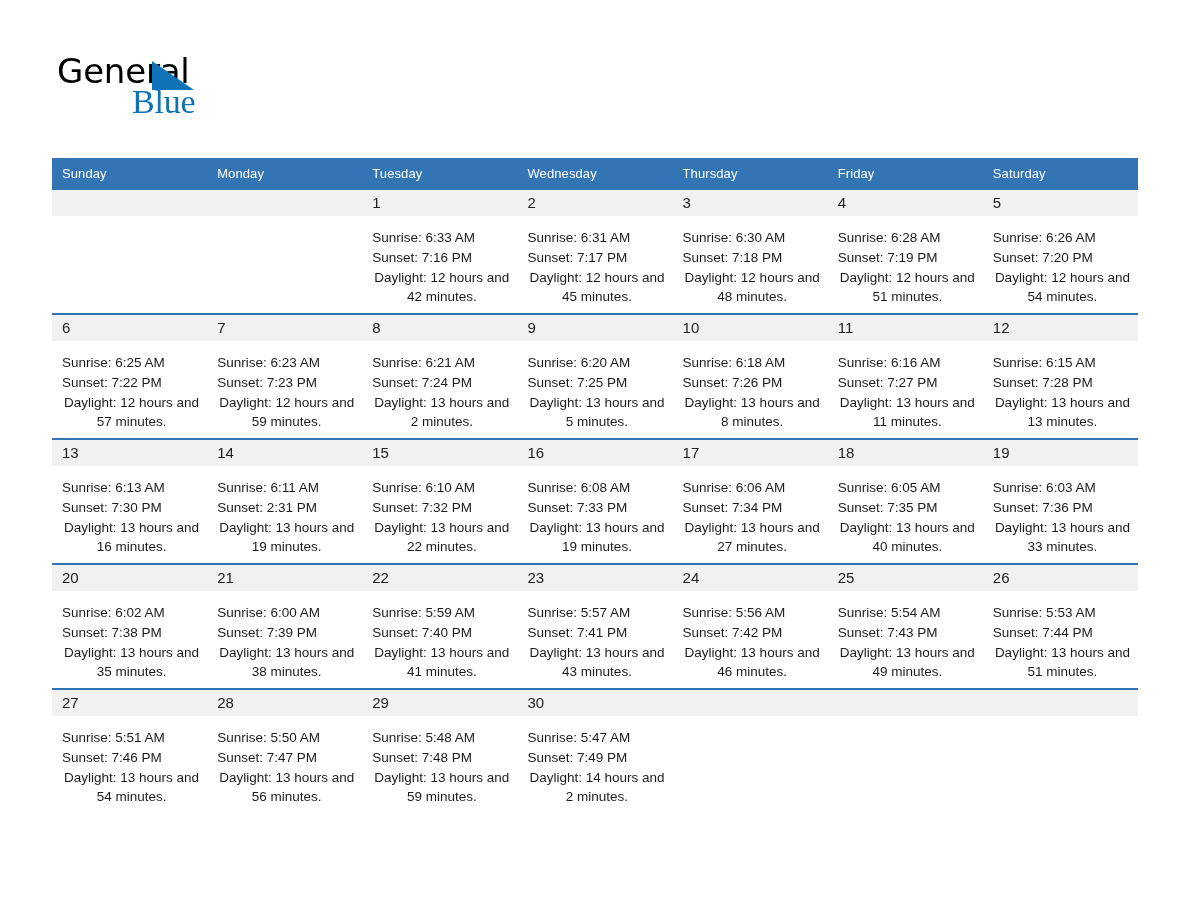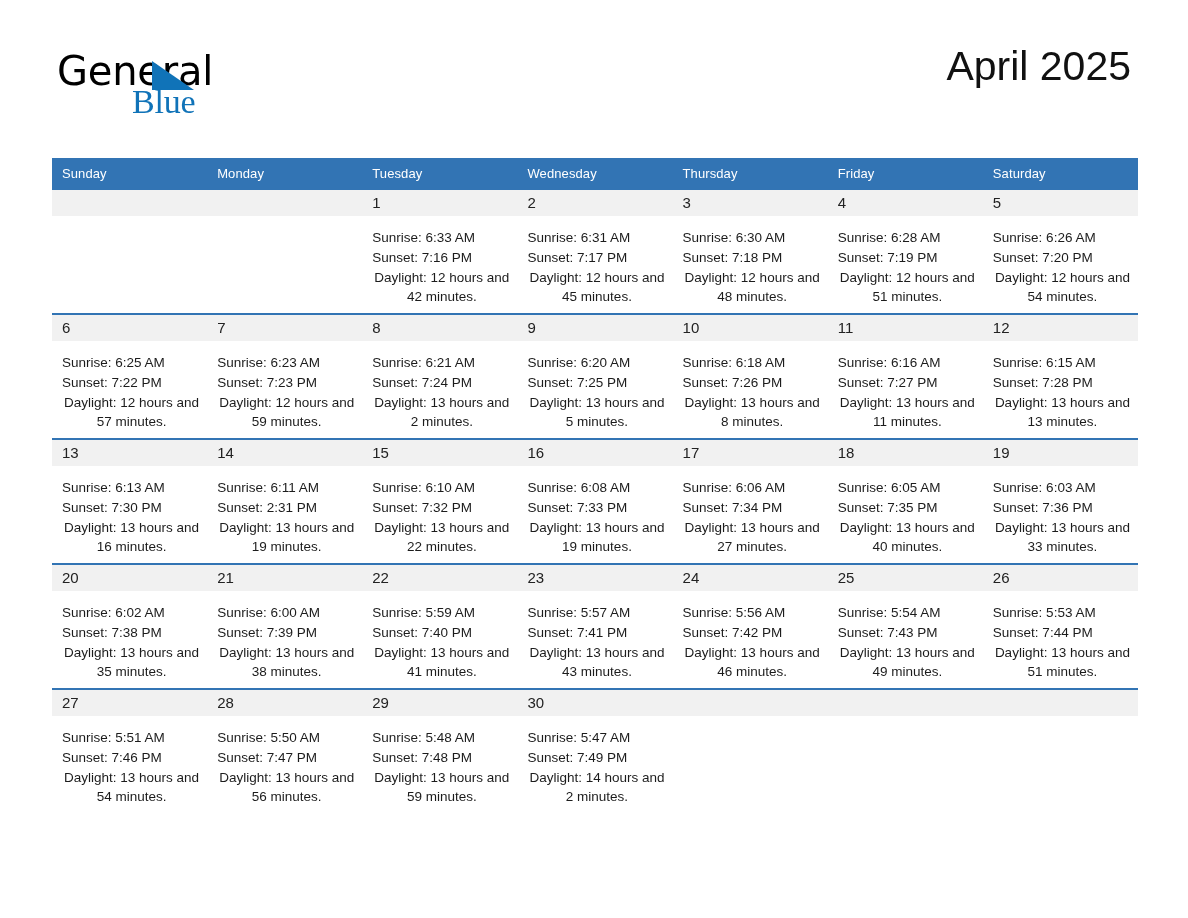--- a/index.html
+++ b/index.html
@@ -36,21 +36,21 @@
     left: 57px;
     top: 52px;
     width: 230px;
     height: 72px;
     user-select: none;
   }
   .logo-general {
     position: absolute;
     left: 0;
     top: 0;
-    font-size: 40px;
+    font-size: 34px;
     line-height: 38px;
     letter-spacing: -0.2px;
     color: #000000;
     font-family: "DejaVu Sans", sans-serif;
     font-weight: 400;
   }
   .logo-triangle {
     position: absolute;
     left: 95px;
     top: 9px;
@@ -169,21 +169,20 @@
 
   <div class="masthead">
 
     <div class="logo">
       <span class="logo-general">General</span>
       <span class="logo-triangle"></span>
       <span class="logo-blue">Blue</span>
     </div>
 
     <div class="title-block">
-      <div class="cal-title">April 2025</div>
     </div>
 
   </div>
 
   <table class="calendar">
     <colgroup>
       <col>
         <col>
         <col>
         <col>

